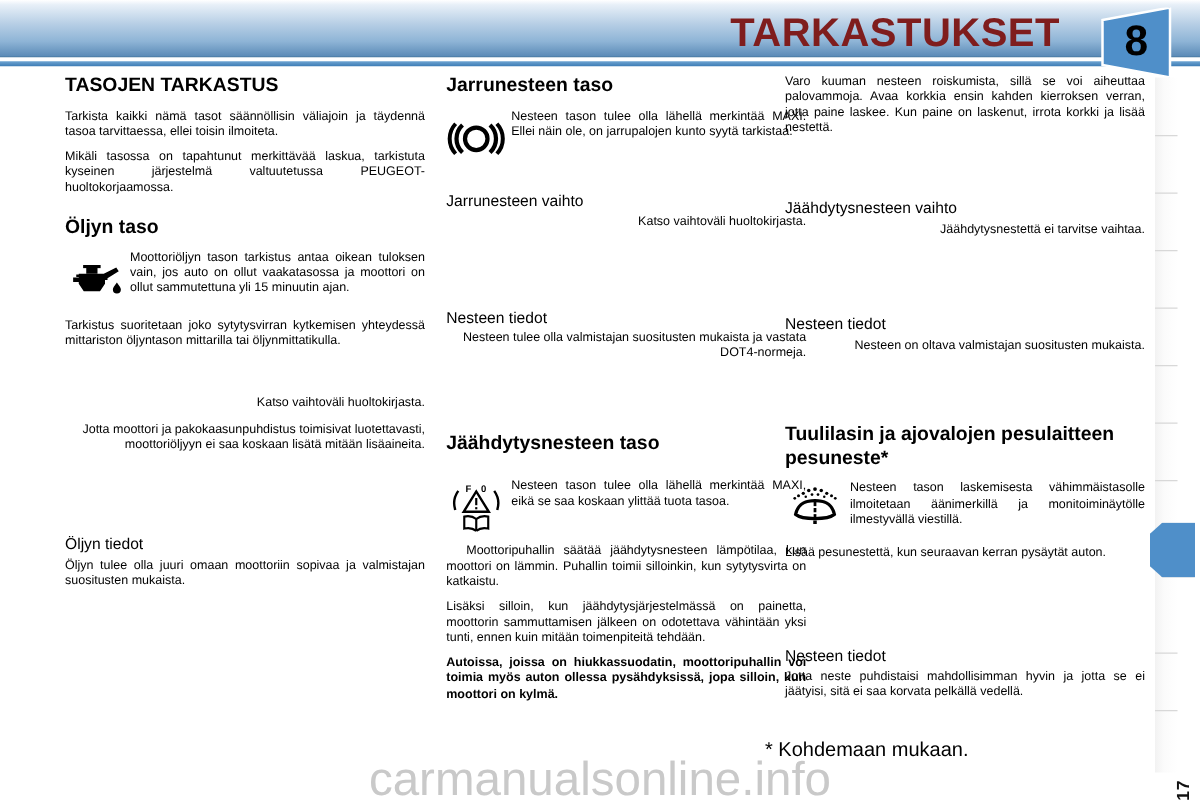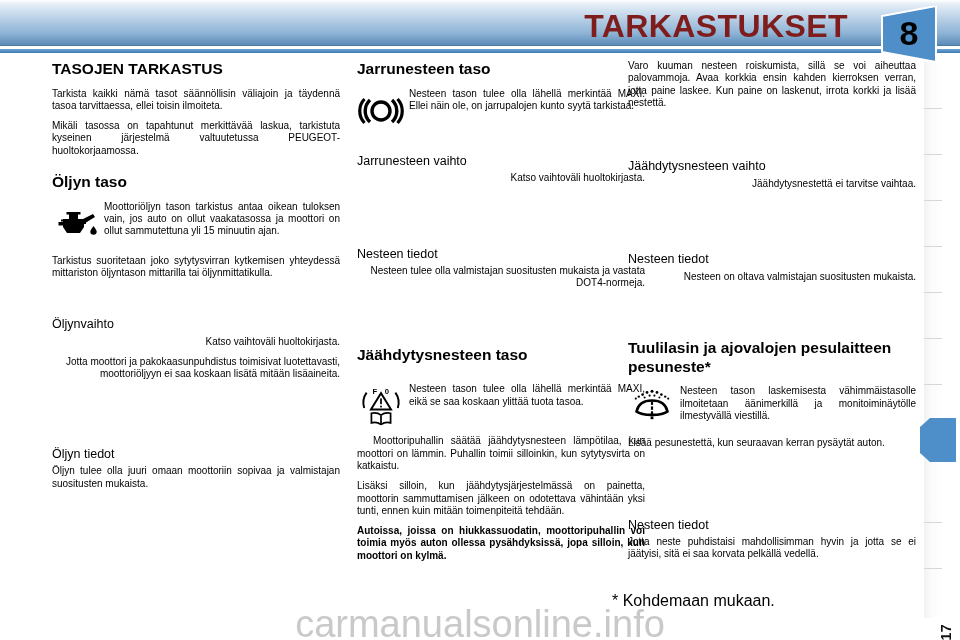--- a/index.html
+++ b/index.html
@@ -158,21 +158,20 @@
     <div class="body">
       <p class="txt">Moottoriöljyn tason tarkistus antaa oikean tuloksen vain, jos auto on ollut vaakatasossa ja moottori on ollut sammutettuna yli 15 minuutin ajan.</p>
     </div>
   </div>
 
   <div style="height:6px"></div>
   <p class="txt">Tarkistus suoritetaan joko sytytysvirran kytkemisen yhteydessä mittariston öljyntason mittarilla tai öljynmittatikulla.</p>
 
   <div class="gap-l"></div>
 
-  <h3 class="sub">Öljynvaihto</h3>
   <p class="txt nj">Katso vaihtoväli huoltokirjasta.</p>
   <p class="txt nj">Jotta moottori ja pakokaasunpuhdistus toimisivat luotettavasti, moottoriöljyyn ei saa koskaan lisätä mitään lisäaineita.</p>
 
   <div class="gap-xl"></div>
   <div style="height:16px"></div>
 
   <h3 class="sub">Öljyn tiedot</h3>
   <p class="txt">Öljyn tulee olla juuri omaan moottoriin sopivaa ja valmistajan suositusten mukaista.</p>
 </div>
 

